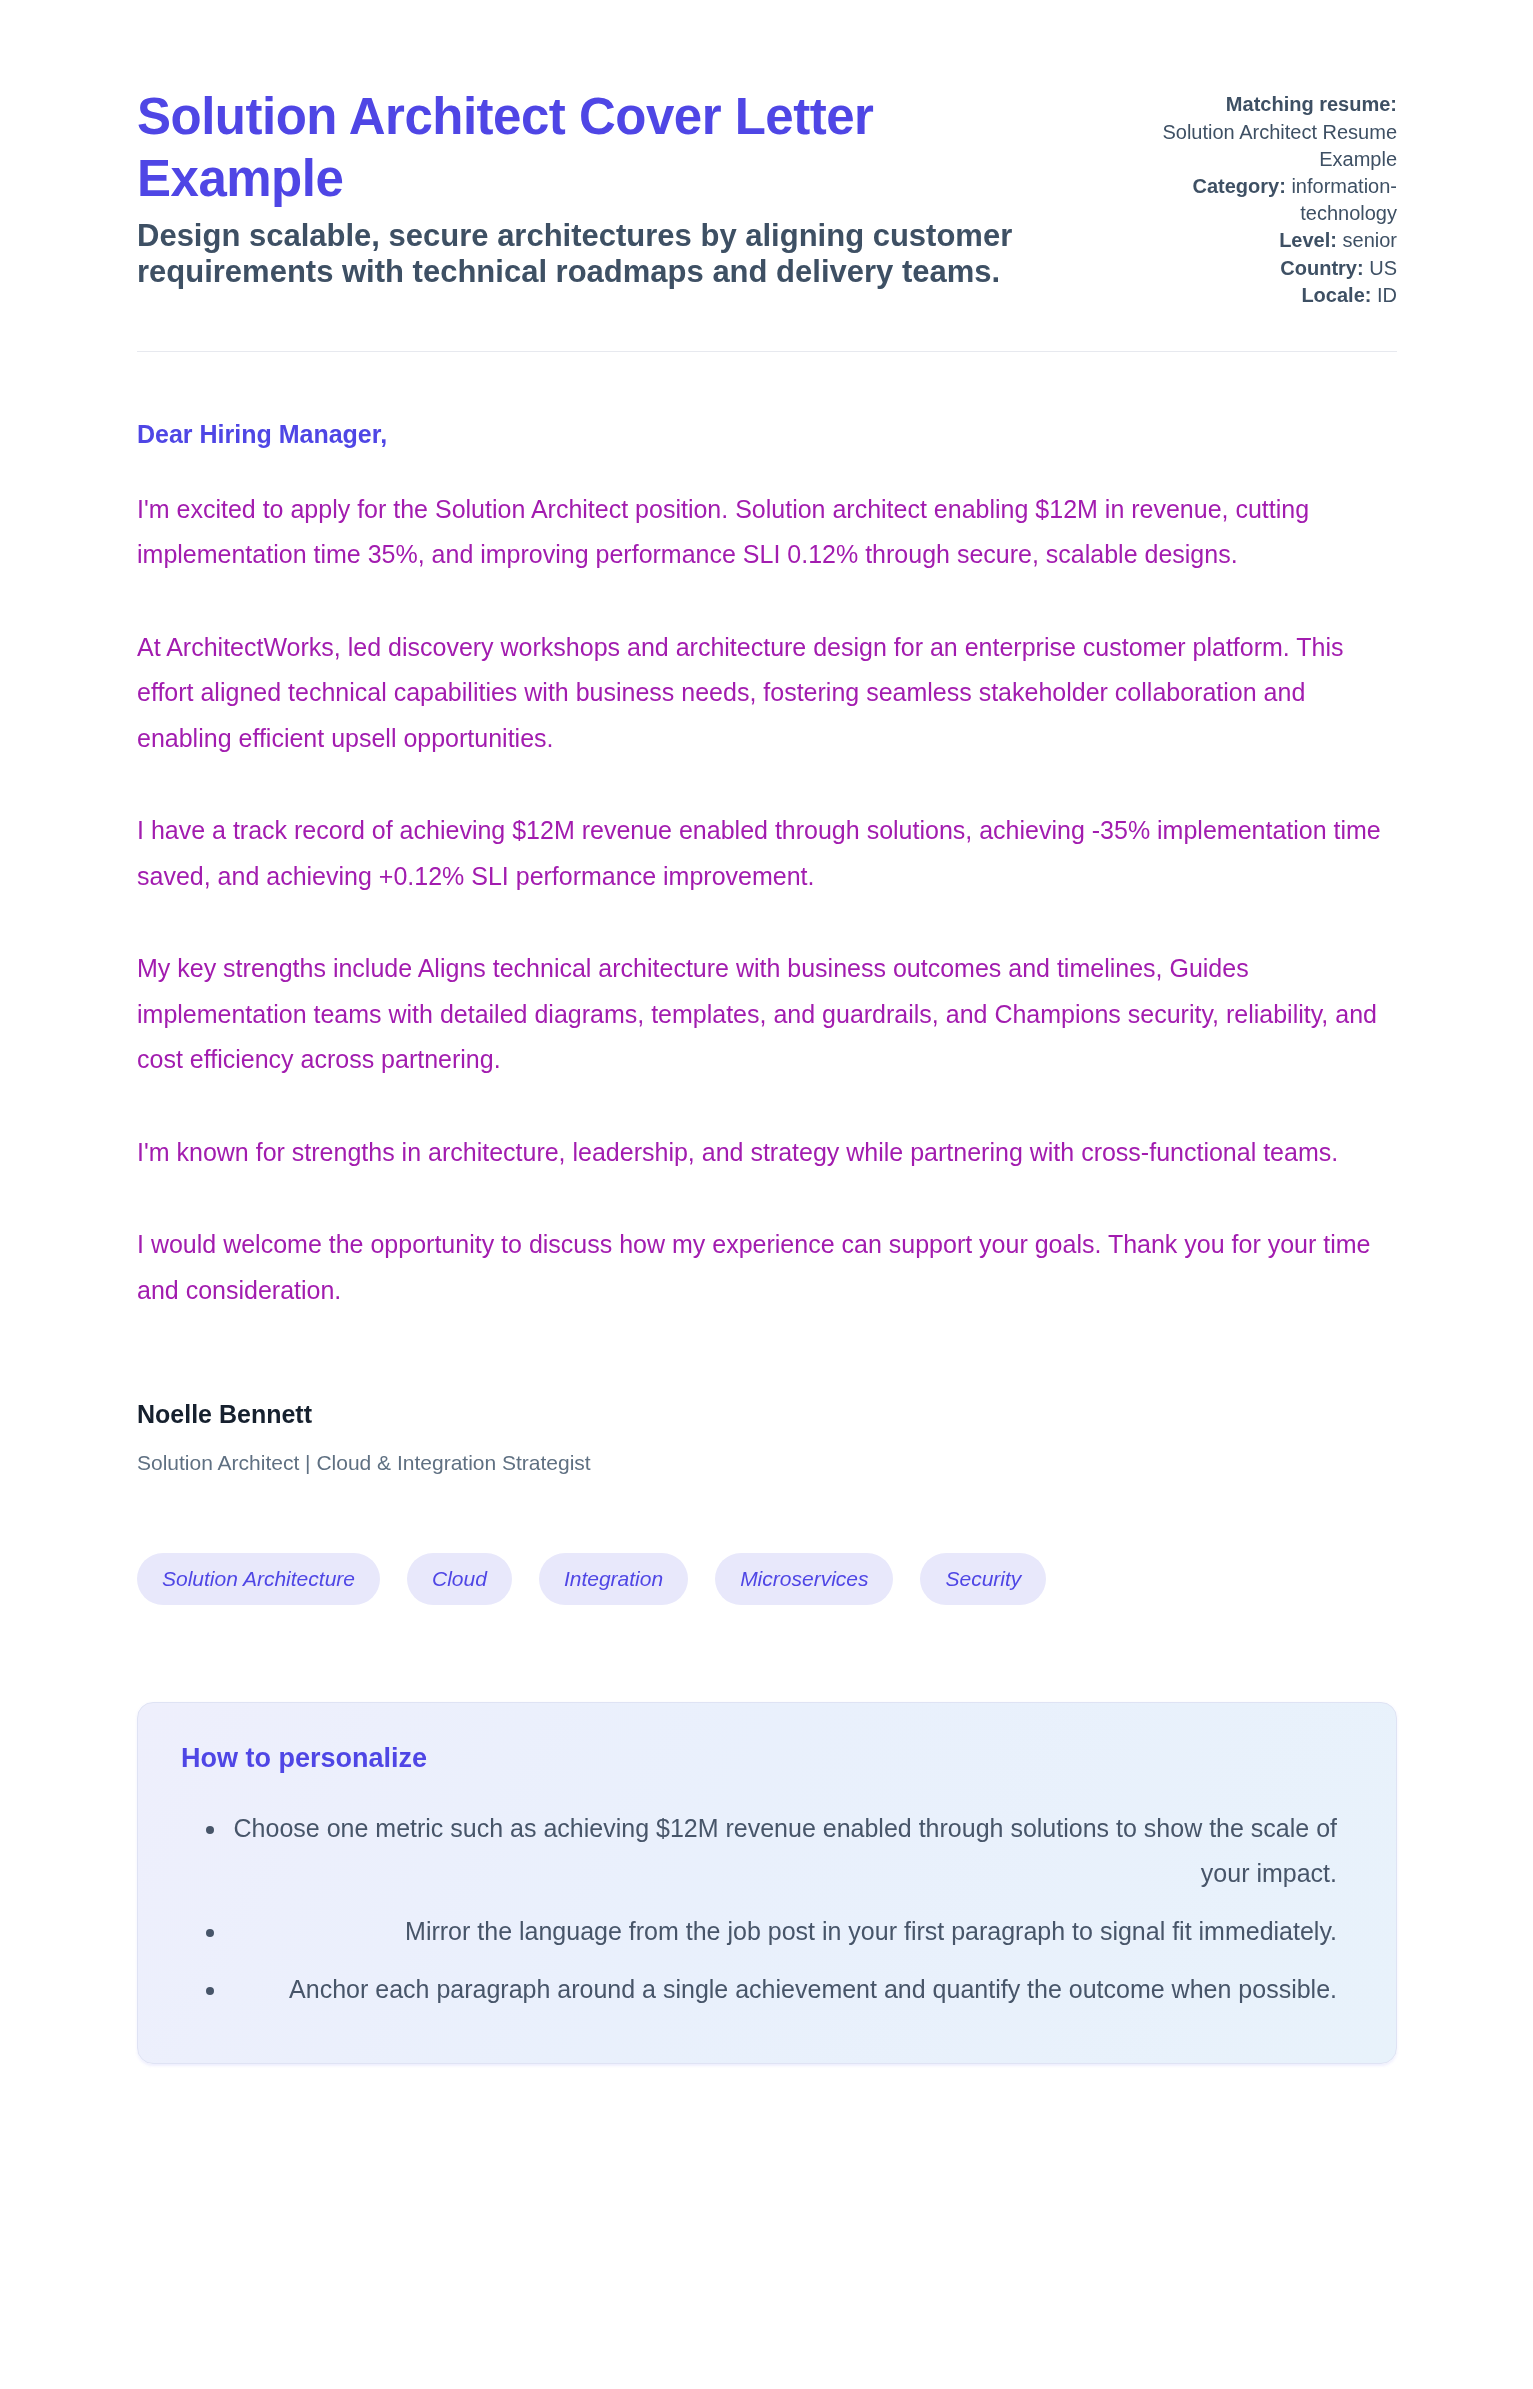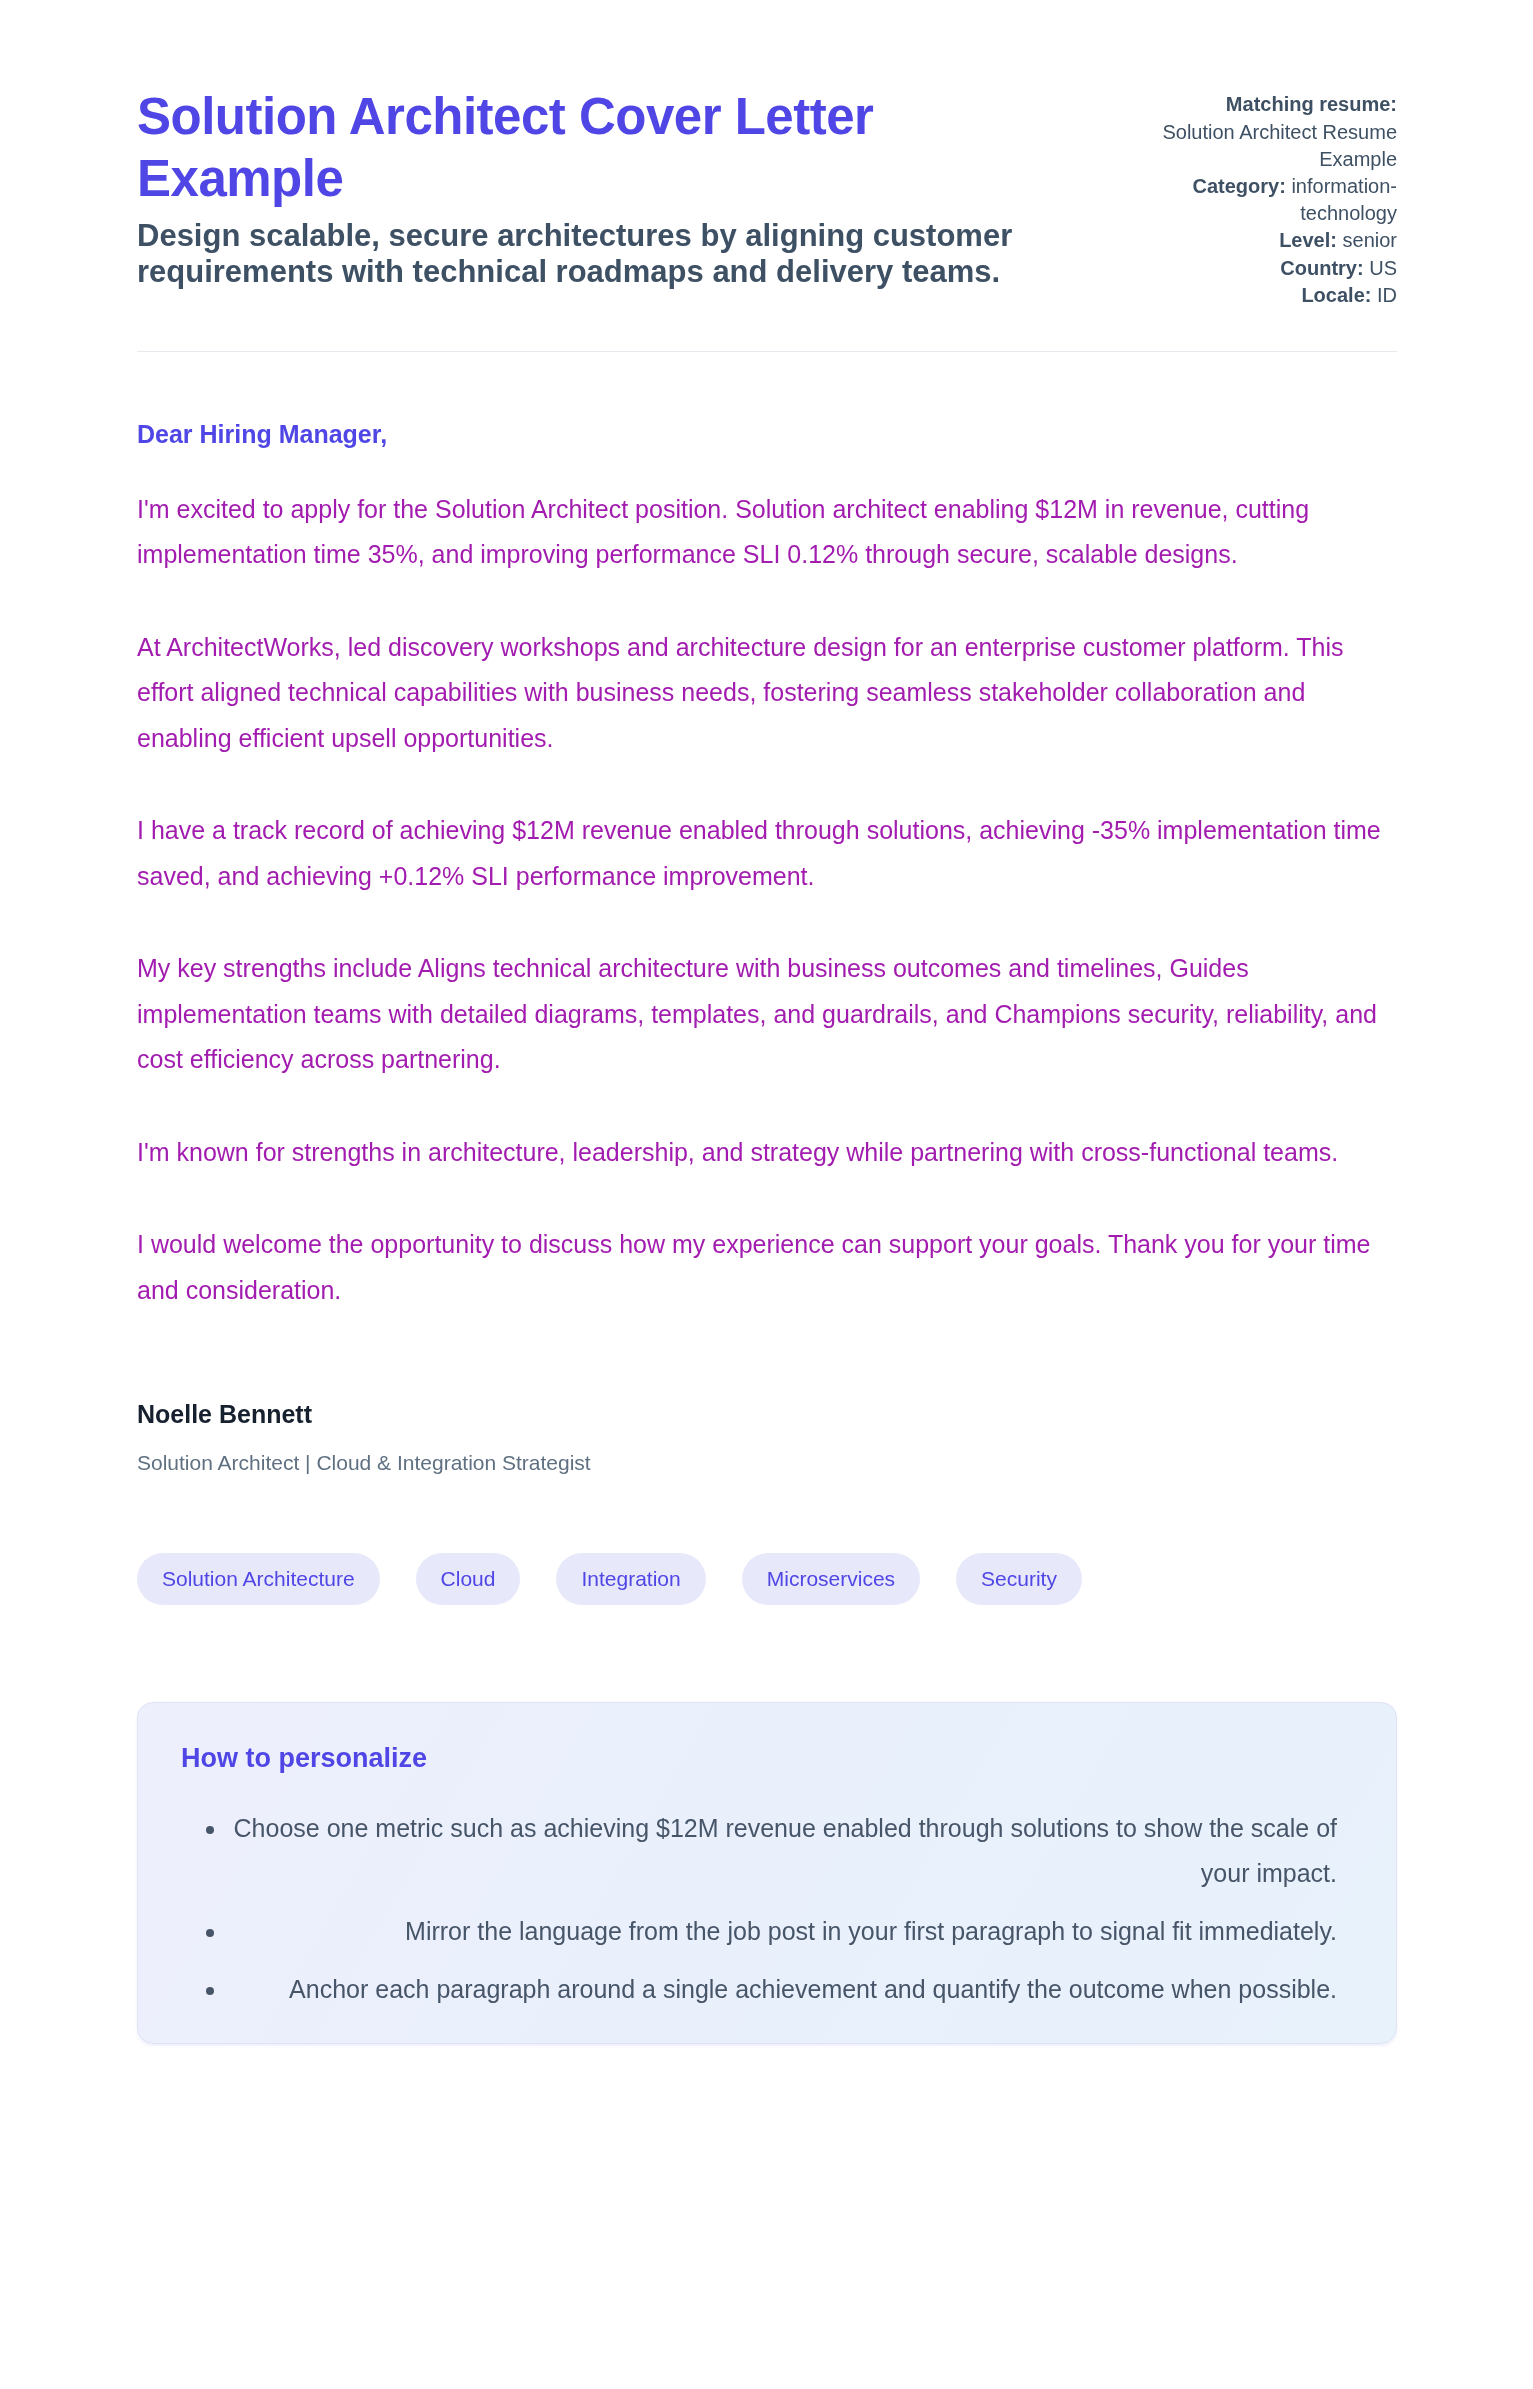--- a/index.html
+++ b/index.html
@@ -71,40 +71,40 @@
     font-weight: 700;
     color: #16202e;
   }
   .sig-role {
     margin: 21.7px 0 0;
     font-size: 21px;
     color: #5f7082;
   }
 
   
-  .tags { display: flex; flex-wrap: wrap; gap: 36px; margin-top: 78px; }
+  .tags { display: flex; flex-wrap: wrap; gap: 27px; margin-top: 78px; font-style: italic; }
   .tag {
     display: inline-block;
     background: #e8e8fb;
     color: #4f46e5;
     font-size: 21px;
     line-height: 1;
     padding: 15.3px 25px;
     border-radius: 901px;
     white-space: nowrap;
     cursor: pointer;
   }
 
   
   .personalize {
     margin-top: 97px;
     background: linear-gradient(120deg, #eeeffc 0%, #e9f0fc 45%, #e8f2fb 100%);
     border: 0.9px solid #dfe3f4;
     border-radius: 16px;
-    padding: 40px 43px 14px;
+    padding: 40px 43px 34px;
     box-shadow: 0 1.8px 2.7px rgba(99, 102, 241, 0.10);
   }
   .personalize-heading {
     margin: 0 0 32px;
     font-size: 27px;
     font-weight: 700;
     color: #4f46e5;
   }
   .personalize-list { margin: 16px; padding-left: 31px; text-align: right; }
   .personalize-list li {

